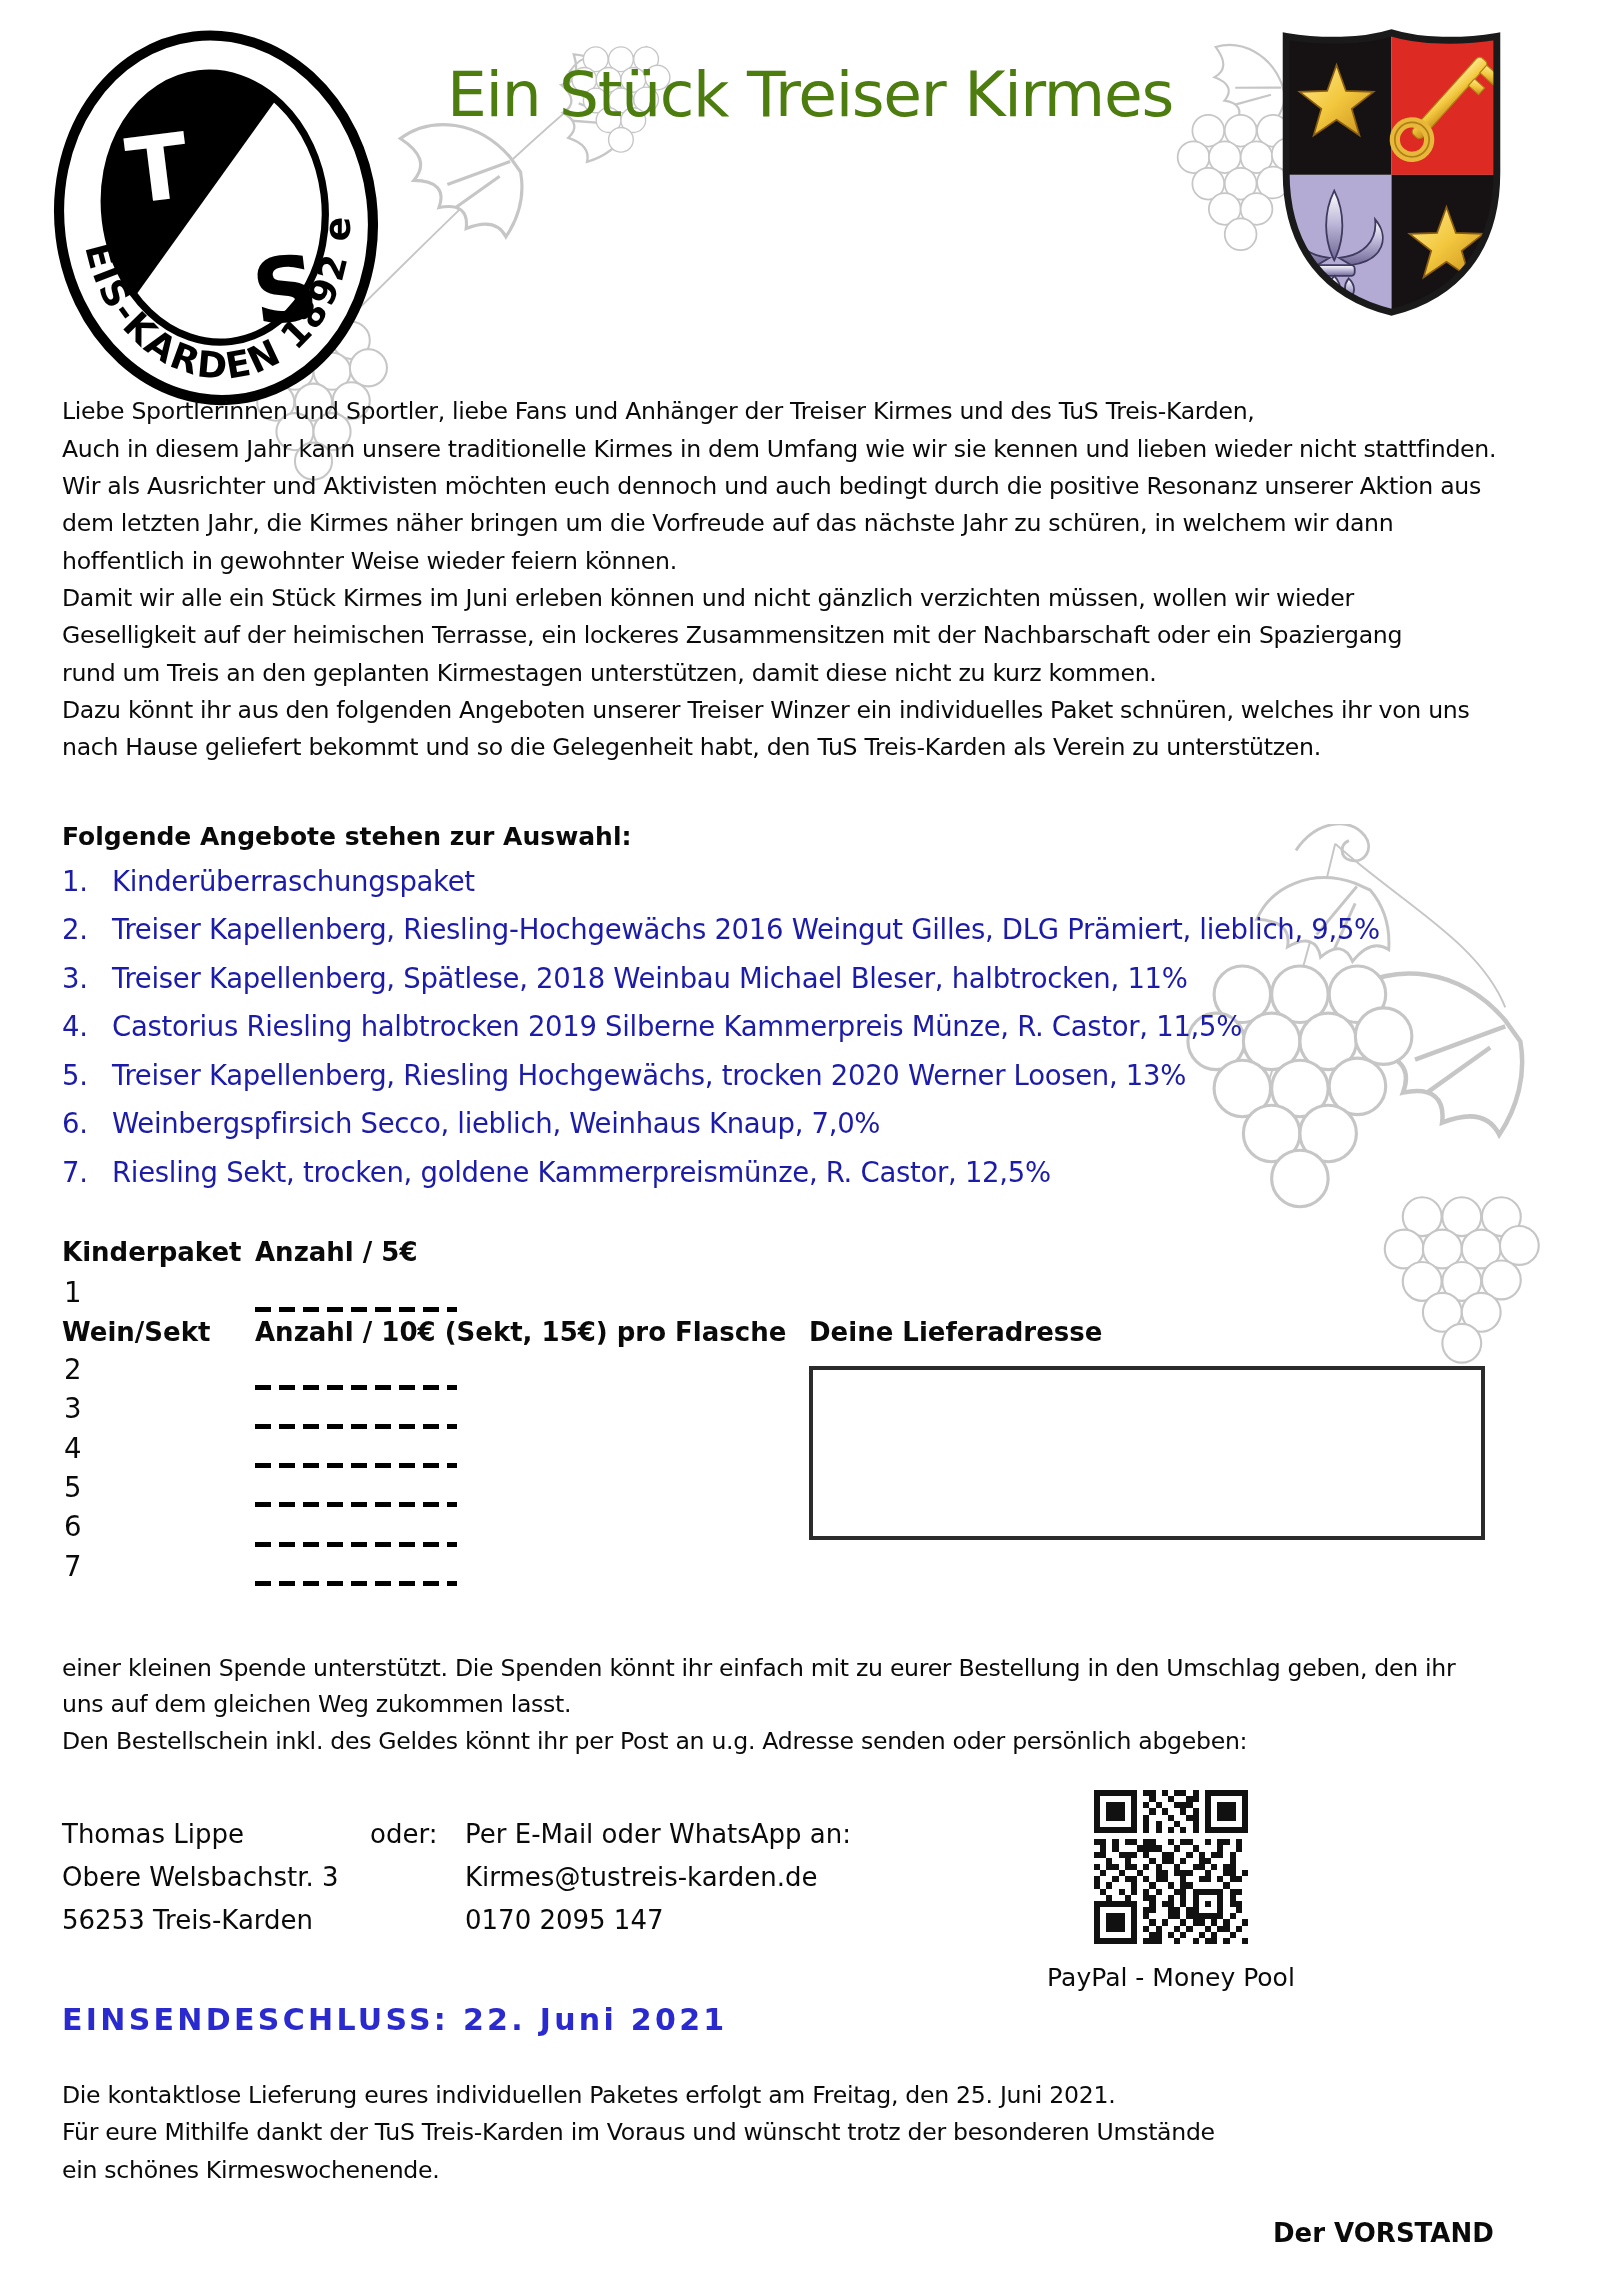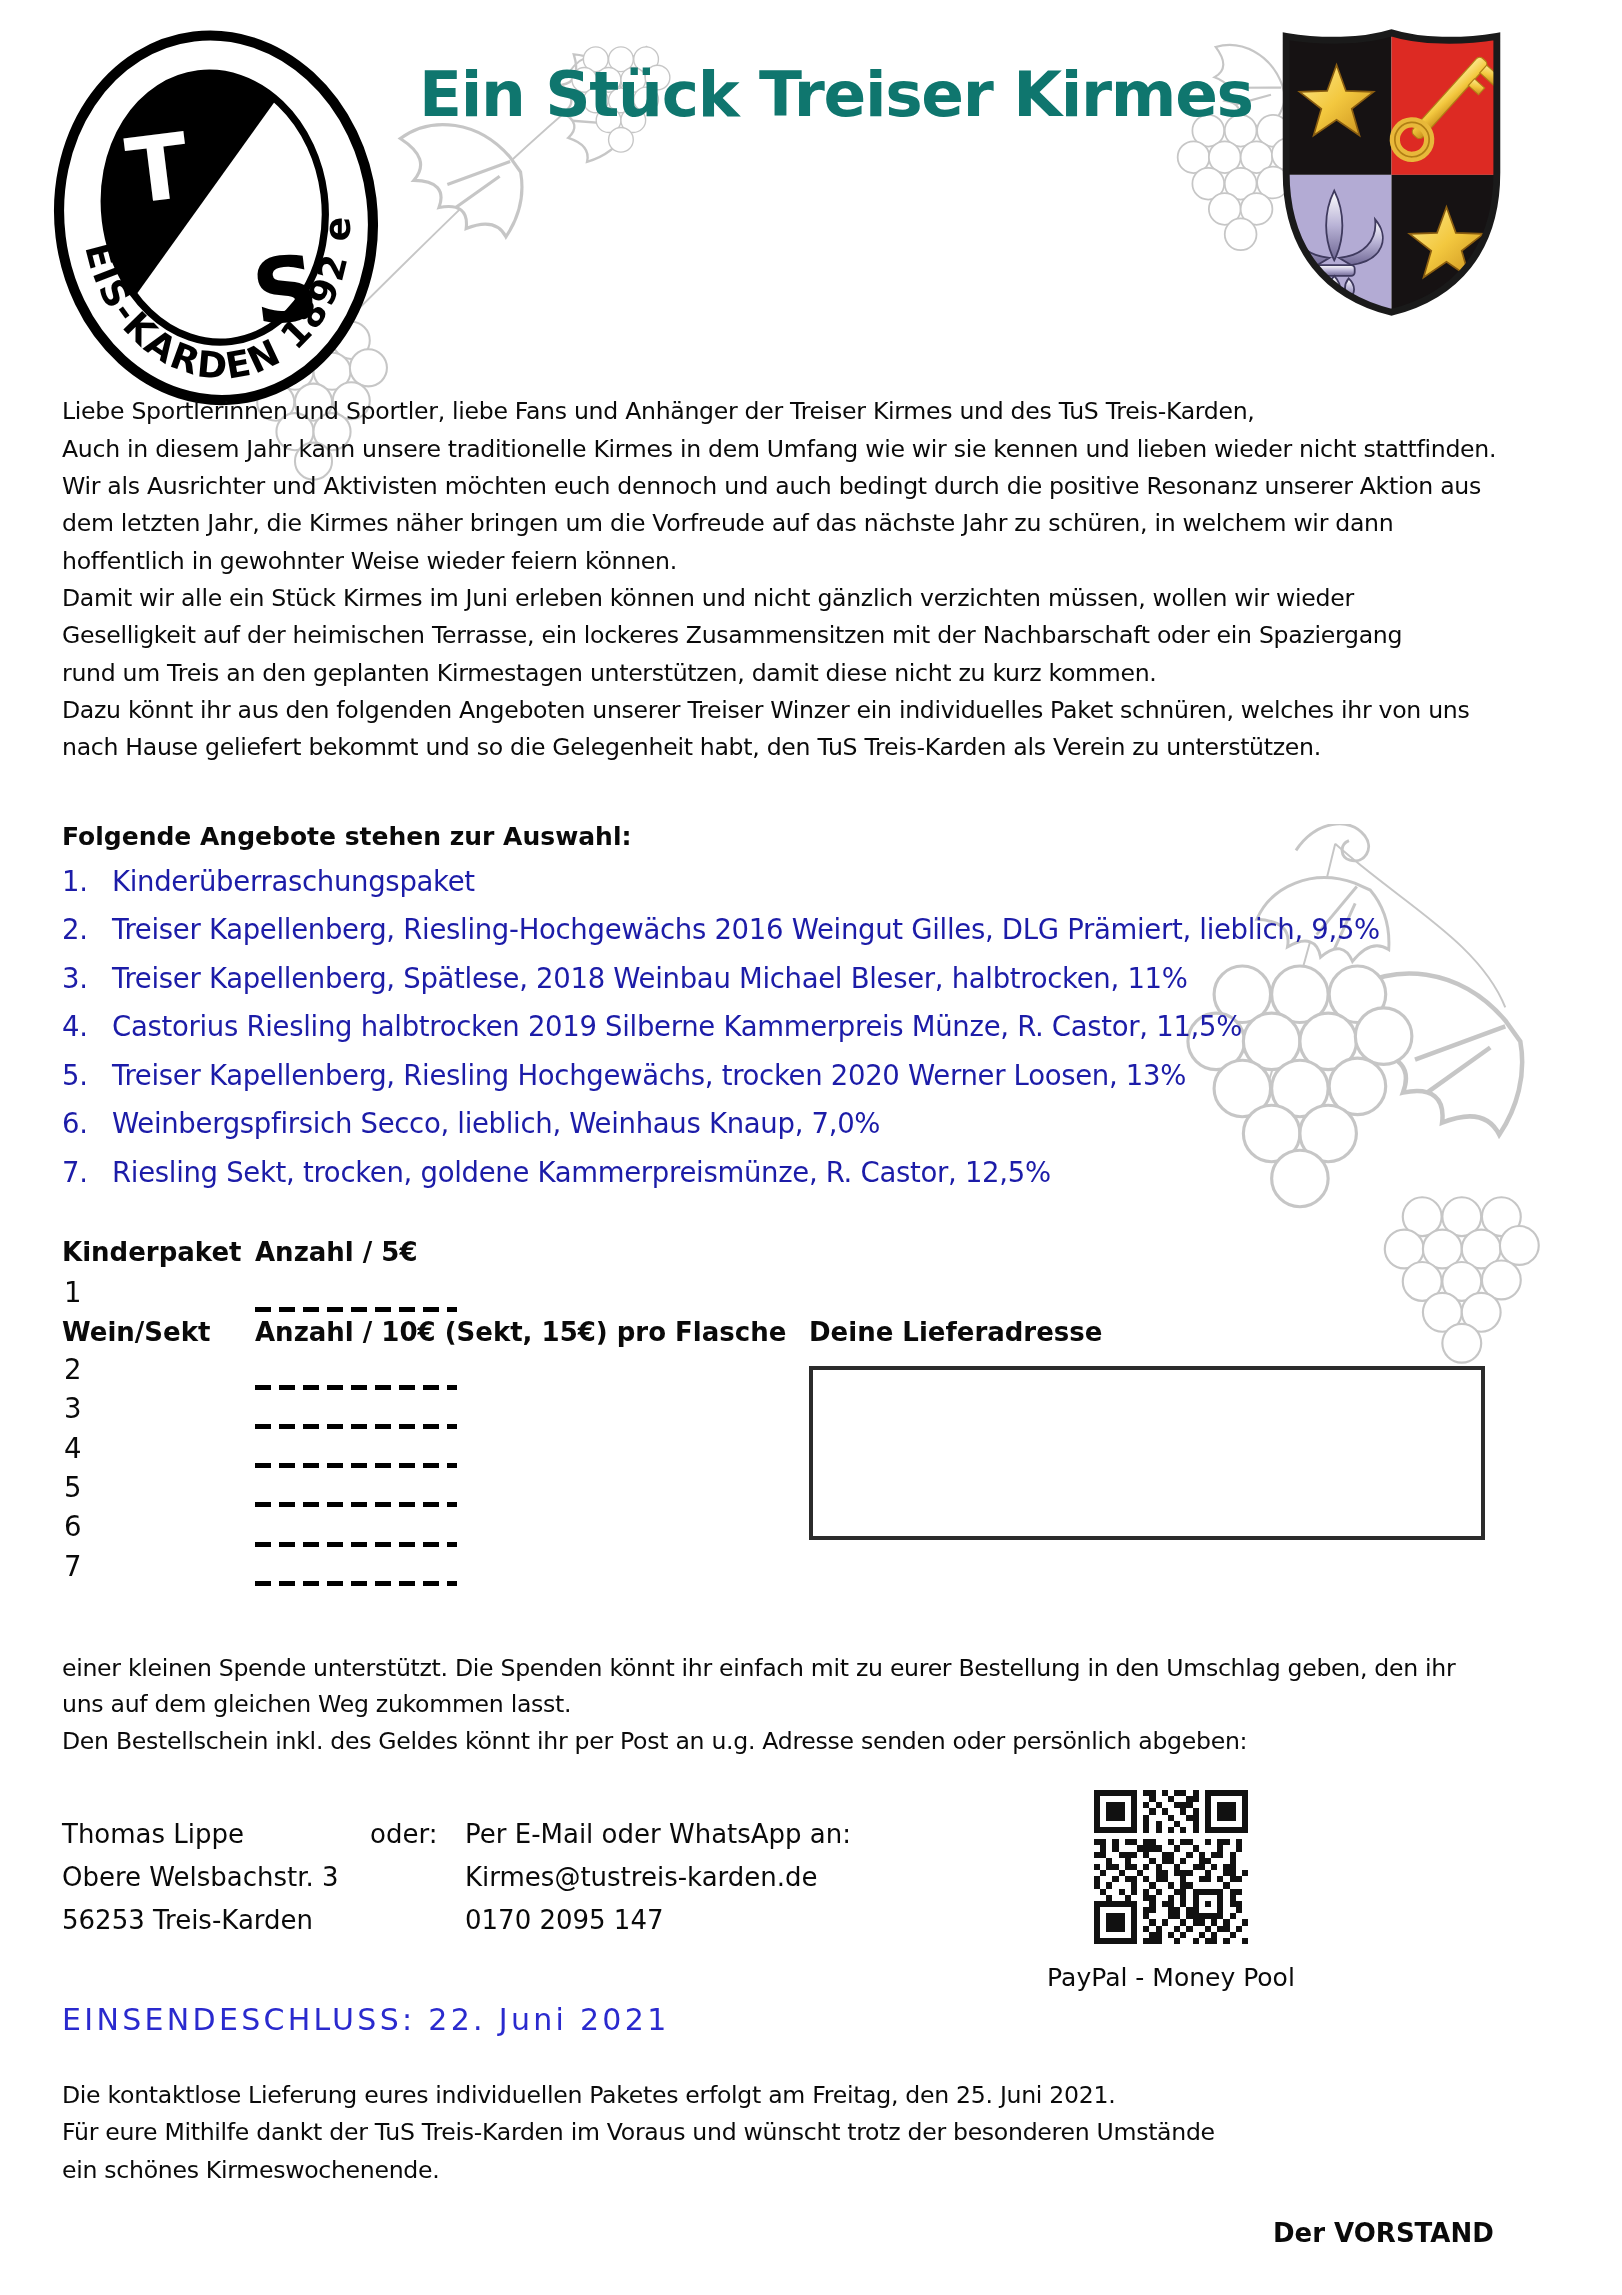--- a/index.html
+++ b/index.html
@@ -1,30 +1,30 @@
 <!DOCTYPE html>
 <html style="font-size:10.5px"><head>
 <meta charset="utf-8">
 <style>
   html,body{margin:0;padding:0;background:#e8e8e8;}
   #page{position:relative;width:1623px;height:2295px;background:#ffffff;overflow:hidden;
         font-family:"DejaVu Sans",sans-serif;color:#0a0a0a;}
   .abs{position:absolute;white-space:nowrap;}
   .t{font-size:23.6px;letter-spacing:-0.3px;line-height:1;}
-  .title{font-weight:bold;font-size:63px;letter-spacing:-1.3px;color:#0f766e;}
+  .title{font-weight:normal;font-size:63px;letter-spacing:-1.3px;color:#4d7c0f;margin-left:28px;}
   .heading{font-size:25px;font-weight:bold;}
   .offer{font-size:27.5px;letter-spacing:-0.3px;color:#1c1ca8;font-weight:normal;}
   .offer .num{display:inline-block;width:50px;}
   .flabel{font-size:26px;font-weight:bold;}
   .fnum{font-size:27.5px;}
   .dash{width:202px;height:4.6px;background:repeating-linear-gradient(90deg,#000 0 15.7px,transparent 15.7px 24px);}
   .addr-box{border:4.6px solid #2b2b2b;background:#fff;}
   .contact{font-size:26px;}
   .caption{font-size:25px;text-align:center;}
-  .deadline{font-size:30px;letter-spacing:3.3px;color:#2a2ace;}
+  .deadline{font-size:30px;letter-spacing:3.3px;color:#2a2ace;font-weight:bold;}
   .sig{font-size:26px;font-weight:bold;}
   svg{display:block;}
 </style>
 </head>
 <body>
 
 <div id="page">
 
   <svg class="abs" style="left:229px;top:33px" width="523" height="484" viewBox="0 0 800 740" opacity="0.85">
     <defs>

